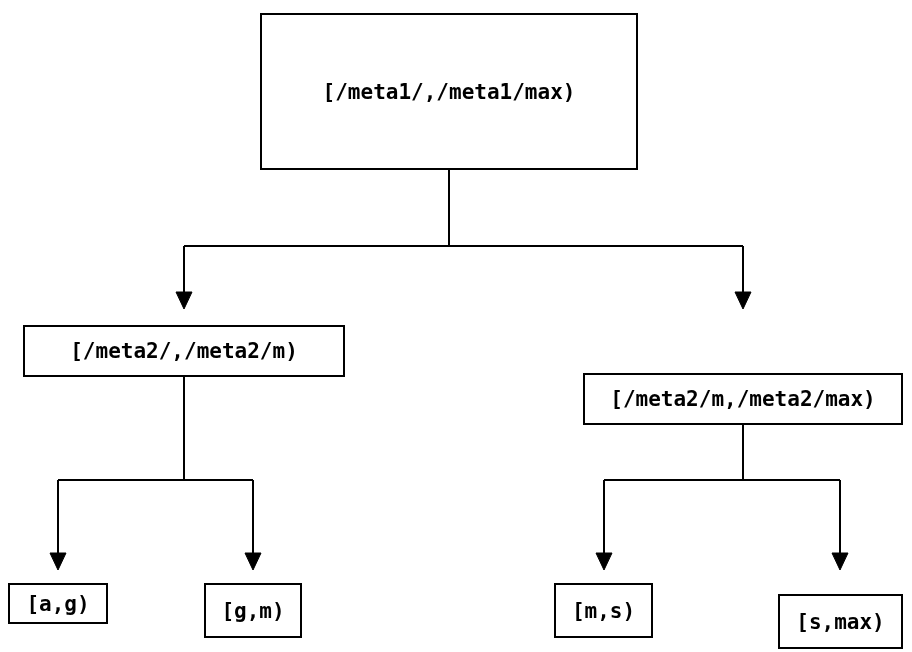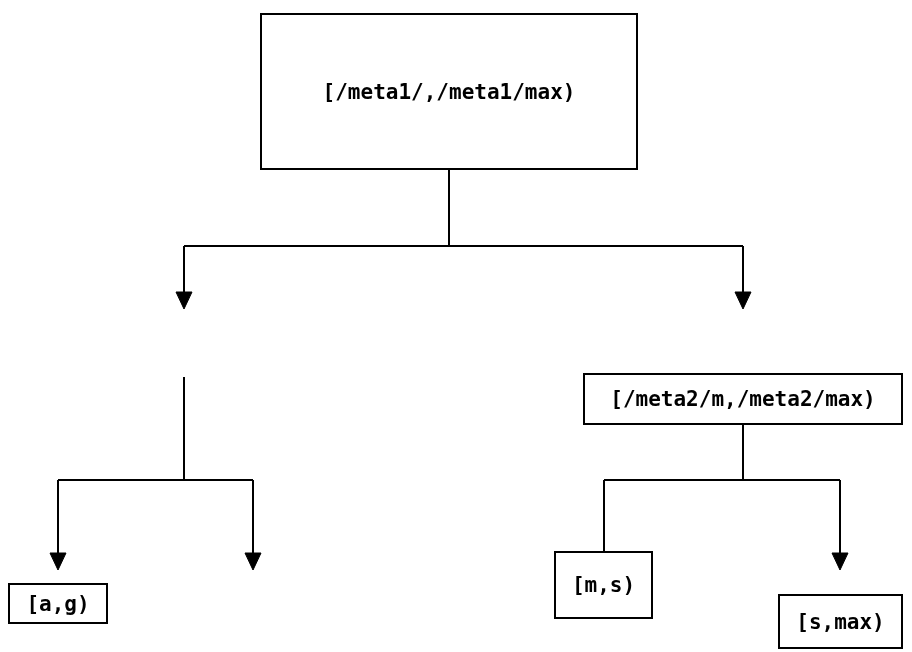--- a/index.html
+++ b/index.html
@@ -72,31 +72,37 @@
     <path d="M604 480 L604 554"></path>
     <path d="M840 480 L840 554"></path>
     <polygon points="596,553 612,553 604,570"></polygon>
     <polygon points="832,553 848,553 840,570"></polygon>
   </svg>
 
   <div class="node" style="left:260px; top:13px; width:378px; height:157px;">
     <span>[/meta1/,/meta1/max)</span>
   </div>
 
+  <div class="node" style="left:23px; top:325px; width:322px; height:52px;">
+    <span>[/meta2/,/meta2/m)</span>
+  </div>
 
   <div class="node" style="left:583px; top:325px; width:320px; height:52px;margin-top:48px;">
     <span>[/meta2/m,/meta2/max)</span>
   </div>
 
   <div class="node" style="left:8px; top:583px; width:100px; height:41px;">
     <span>[a,g)</span>
   </div>
 
+  <div class="node" style="left:204px; top:583px; width:98px; height:55px;">
+    <span>[g,m)</span>
+  </div>
 
-  <div class="node" style="left:554px; top:551px; width:99px; height:68px;">
+  <div class="node" style="left:554px; top:583px; width:99px; height:55px;">
     <span>[m,s)</span>
   </div>
 
   <div class="node" style="left:778px; top:594px; width:125px; height:55px;">
     <span>[s,max)</span>
   </div>
 
 </div>
 
 </body></html>

